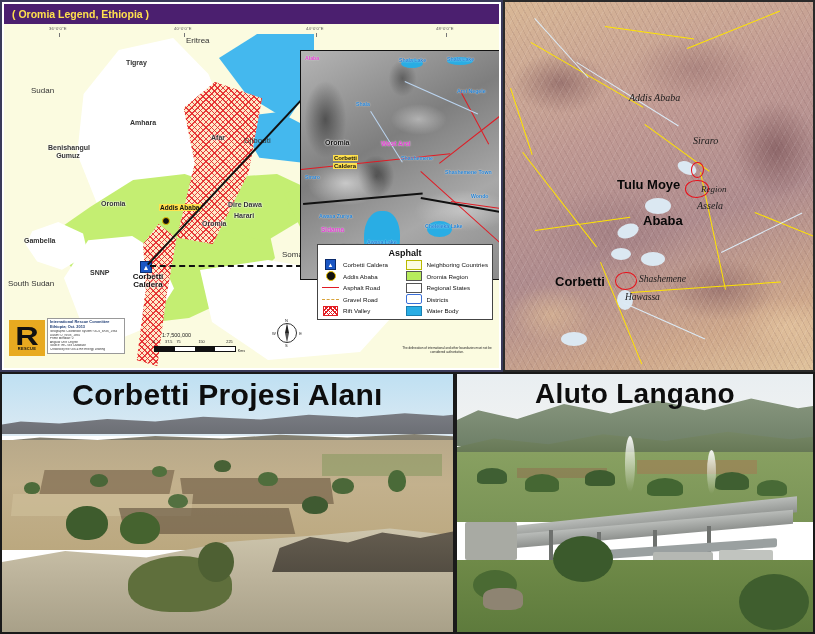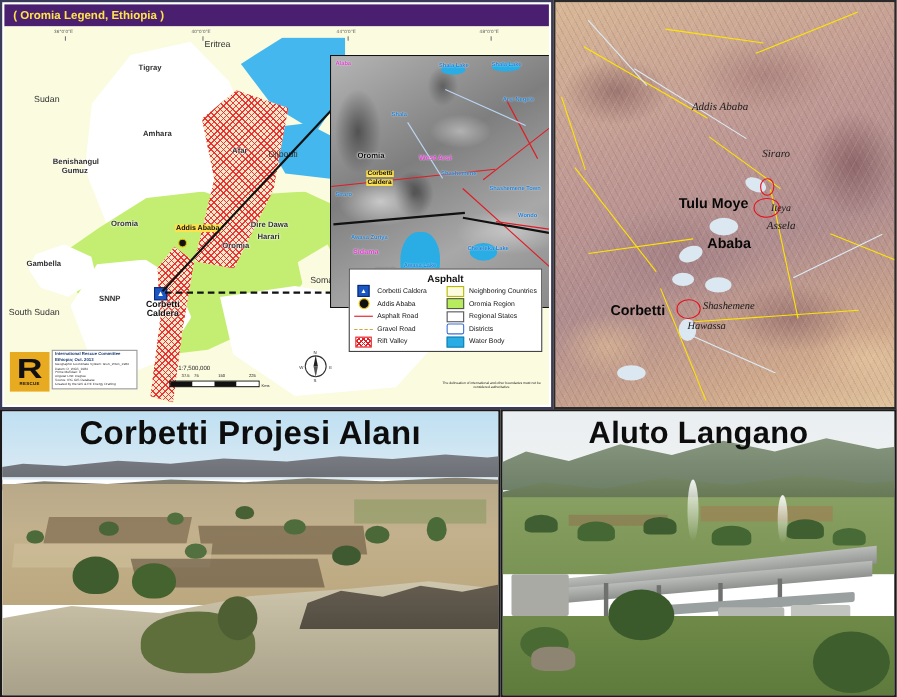--- a/index.html
+++ b/index.html
@@ -420,21 +420,21 @@
     <div class="r-riv" style="left:118px;top:300px;width:90px;transform:rotate(24deg);"></div>
     <div class="r-riv" style="left:30px;top:16px;width:80px;transform:rotate(48deg);"></div>
 
     <div class="r-ring" style="left:186px;top:160px;width:11px;height:14px;"></div>
     <div class="r-ring" style="left:180px;top:178px;width:22px;height:16px;"></div>
     <div class="r-ring" style="left:110px;top:270px;width:20px;height:16px;"></div>
 
     <div class="r-lbl r-it" style="left:124px;top:90px;">Addis Ababa</div>
     <div class="r-lbl r-it" style="left:188px;top:133px;">Siraro</div>
     <div class="r-lbl r-bold" style="left:112px;top:175px;">Tulu Moye</div>
-    <div class="r-lbl r-it" style="left:196px;top:182px;font-size:9px;">Iteya</div>
+    <div class="r-lbl r-it" style="left:196px;top:182px;font-size:9px;">Region</div>
     <div class="r-lbl r-it" style="left:192px;top:198px;">Assela</div>
     <div class="r-lbl r-bold" style="left:138px;top:211px;">Ababa</div>
     <div class="r-lbl r-bold" style="left:50px;top:272px;">Corbetti</div>
     <div class="r-lbl r-it" style="left:134px;top:272px;font-size:9.5px;">Shashemene</div>
     <div class="r-lbl r-it" style="left:120px;top:290px;font-size:9.5px;">Hawassa</div>
   </div>
 
   <div class="photo photo-r">
     <div class="sky2"></div>
     <div class="ridge" style="left:-10px;top:18px;width:390px;height:54px;background:linear-gradient(#8a9880,#6f8068);clip-path:polygon(0 60%,8% 34%,18% 50%,30% 22%,42% 40%,54% 16%,66% 34%,78% 12%,90% 30%,100% 20%,100% 100%,0 100%);"></div>

